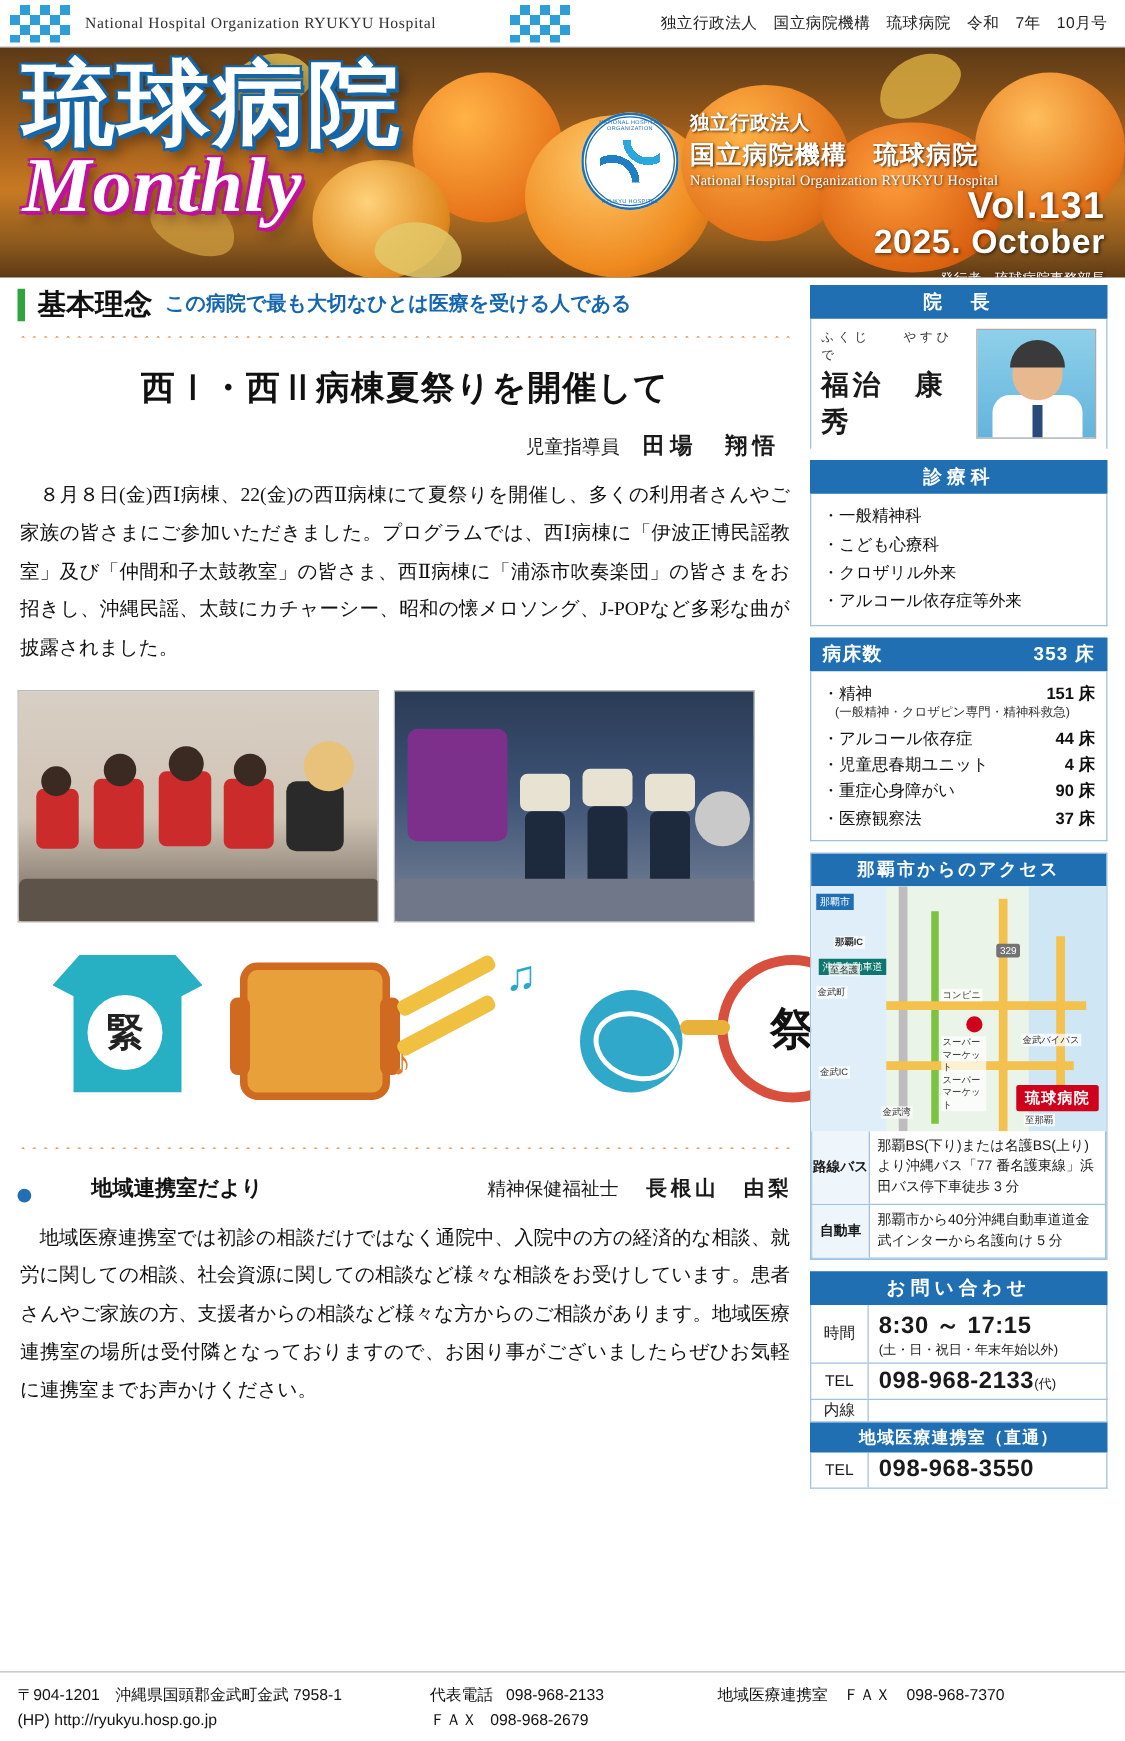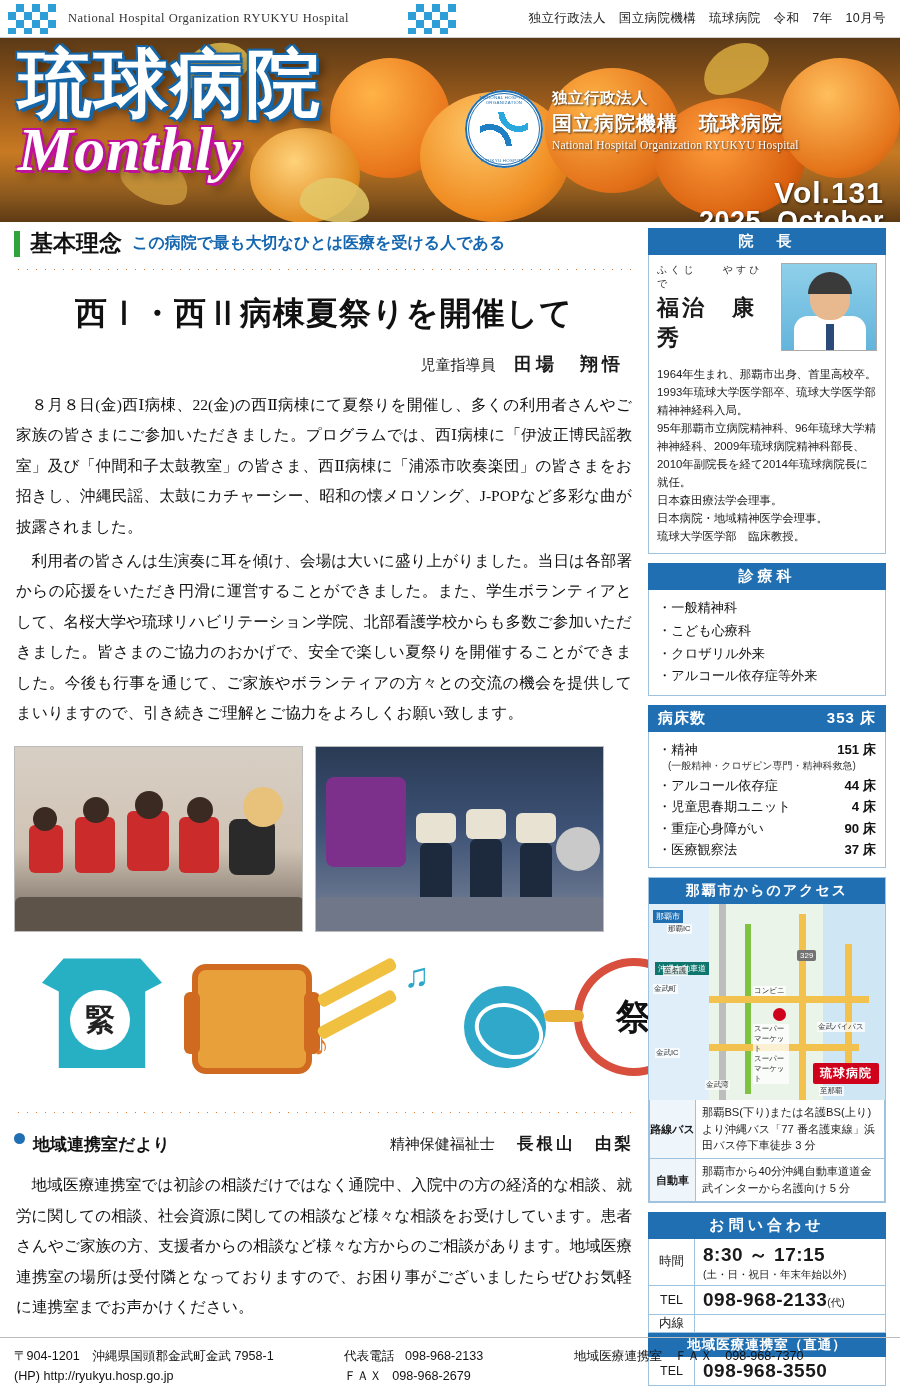--- a/index.html
+++ b/index.html
@@ -100,21 +100,21 @@
     text-shadow:1px 1px 2px rgba(0,0,0,.7);
   }
   .mh-org .l1t { font-size:15.5px; font-weight:700; letter-spacing:.5px;}
   .mh-org .l2t { font-size:20px; font-weight:700; letter-spacing:1px; margin-top:1px;}
   .mh-org .l3t { font-size:11.5px; letter-spacing:.2px; margin-top:2px; font-family:"Liberation Serif",serif;}
 
   .mh-vol {
     position:absolute; right:16px; top:110px; z-index:6; text-align:right; color:#ffffff;
     text-shadow:1px 1px 3px rgba(0,0,0,.7);
   }
-  .mh-vol .v { font-size:30px; font-weight:700; letter-spacing:1px;margin-top:28px; }
+  .mh-vol .v { font-size:30px; font-weight:700; letter-spacing:1px; }
   .mh-vol .d { font-size:27px; font-weight:700; letter-spacing:.5px; margin-top:-4px;}
   .mh-vol .pub { font-size:11px; margin-top:6px; }
 
   
   .content { position:absolute; top:228px; left:0; width:900px; height:1110px; }
 
   .leftcol { position:absolute; left:14px; top:0; width:620px; }
   .rightcol { position:absolute; left:648px; top:0; width:238px; }
 
   
@@ -122,21 +122,21 @@
   .concept .bar { width:6px; height:26px; background:#2fa43c; }
   .concept .t1 { font-size:23px; font-weight:700; color:#111; font-family:"Liberation Serif",serif;}
   .concept .t2 { font-size:16px; color:#1466b0; font-weight:700; }
 
   .dotline { height:1px; margin:10px 0 0 0;
     background-image: radial-gradient(circle, #e07b2c 1.3px, transparent 1.4px);
     background-size: 9px 3px; background-repeat: repeat-x; }
   .dotline.tall { margin:16px 0; }
 
   .article-title {
-    text-align:center; font-size:32px; font-weight:700; color:#111;
+    text-align:center; font-size:27px; font-weight:700; color:#111;
     font-family:Liberation Sans, sans-serif;
     margin:22px 0 16px 0; letter-spacing:1px;
   }
   .byline { text-align:right; font-size:16px; margin:0 10px 14px 0; }
   .byline .role { font-size:15px; }
   .byline .name { font-weight:700; font-size:18px; margin-left:14px; letter-spacing:4px;}
 
   .para {
     font-size:15.6px; line-height:1.95; text-align:justify; color:#111;
     text-indent:1em; margin:0 2px 4px 2px;
@@ -171,21 +171,21 @@
   .ball:before{content:"";position:absolute;left:10px;top:18px;width:62px;height:46px;border:4px solid #ffffff;border-radius:50%;transform:rotate(20deg);}
   .fan { position:absolute; left:560px; top:12px; width:120px; height:118px; }
   .fan .disc { position:absolute; inset:0; border-radius:50%; background:#ffffff; border:8px solid #d94f3d; display:flex;align-items:center;justify-content:center; }
   .fan .k { font-size:36px; font-weight:700; color:#111; font-family:"Liberation Serif",serif;}
   .fan .handle { position:absolute; left:-30px; top:52px; width:40px;height:12px;background:#e8b23a;border-radius:6px;}
   .swoosh { position:absolute; border:3px solid #2aa7c9; border-radius:50%; border-color:#2aa7c9 transparent transparent transparent; }
   .sw1{left:690px;top:28px;width:36px;height:36px;transform:rotate(45deg);}
   .sw2{left:700px;top:52px;width:46px;height:46px;transform:rotate(45deg);}
 
   
-  .sec2head { display:flex; align-items:flex-start; margin-top:20px; }
+  .sec2head { display:flex; align-items:flex-end; margin-top:20px;gap:40px; }
   .sec2head .bullet { width:11px;height:11px;border-radius:50%;background:#1f6fb2;margin-right:8px;}
   .sec2head .t { font-size:17px; font-weight:700; color:#111; }
   .sec2head .right { margin-left:auto; font-size:15px; }
   .sec2head .right .nm { font-weight:700; font-size:16.5px; margin-left:18px; letter-spacing:3px;}
 
   
   .rbox { margin-bottom:9px; }
   .rhead {
     background:#1f6fb2; color:#fff; text-align:center; font-size:15px; font-weight:700;
     padding:4px 16px; letter-spacing:4px;
@@ -322,21 +322,20 @@
       <div class="dotline"></div>
 
       <div class="article-title">西Ⅰ・西Ⅱ病棟夏祭りを開催して</div>
 
       <div class="byline">
         <span class="role">児童指導員</span>
         <span class="name">田場　翔悟</span>
       </div>
 
       <p class="para">８月８日(金)西Ⅰ病棟、22(金)の西Ⅱ病棟にて夏祭りを開催し、多くの利用者さんやご家族の皆さまにご参加いただきました。プログラムでは、西Ⅰ病棟に「伊波正博民謡教室」及び「仲間和子太鼓教室」の皆さま、西Ⅱ病棟に「浦添市吹奏楽団」の皆さまをお招きし、沖縄民謡、太鼓にカチャーシー、昭和の懐メロソング、J-POPなど多彩な曲が披露されました。</p>
-      <p class="para">利用者の皆さんは生演奏に耳を傾け、会場は大いに盛り上がりました。当日は各部署からの応援をいただき円滑に運営することができました。また、学生ボランティアとして、名桜大学や琉球リハビリテーション学院、北部看護学校からも多数ご参加いただきました。皆さまのご協力のおかげで、安全で楽しい夏祭りを開催することができました。今後も行事を通じて、ご家族やボランティアの方々との交流の機会を提供してまいりますので、引き続きご理解とご協力をよろしくお願い致します。</p>
 
       <div class="photos">
         <div class="photo ph1">
           <div class="ph-fig f" style="left:14px;top:78px;width:34px;height:48px;"></div>
           <div class="ph-fig h" style="left:18px;top:60px;width:24px;height:24px;"></div>
           <div class="ph-fig f" style="left:60px;top:70px;width:40px;height:56px;"></div>
           <div class="ph-fig h" style="left:68px;top:50px;width:26px;height:26px;"></div>
           <div class="ph-fig f" style="left:112px;top:64px;width:42px;height:60px;"></div>
           <div class="ph-fig h" style="left:120px;top:44px;width:28px;height:28px;"></div>
           <div class="ph-fig f" style="left:164px;top:70px;width:40px;height:56px;"></div>
@@ -404,25 +403,20 @@
               <div class="nm">福治　康秀</div>
             </div>
             <div class="pic">
               <div class="coat"></div>
               <div class="tie"></div>
               <div class="head"></div>
               <div class="hair"></div>
             </div>
           </div>
         </div>
-        <div class="bio" style="white-space:pre-line;">1964年生まれ、那覇市出身、首里高校卒。1993年琉球大学医学部卒、琉球大学医学部精神神経科入局。
-95年那覇市立病院精神科、96年琉球大学精神神経科、2009年琉球病院精神科部長、2010年副院長を経て2014年琉球病院長に就任。
-日本森田療法学会理事。
-日本病院・地域精神医学会理事。
-琉球大学医学部　臨床教授。</div>
       </div>
 
       <div class="rbox">
         <div class="rhead">診療科</div>
         <div class="rbody">
           <ul class="list">
             <li>一般精神科</li>
             <li>こども心療科</li>
             <li>クロザリル外来</li>
             <li>アルコール依存症等外来</li>
@@ -468,21 +462,21 @@
 
           <div class="road v" style="left:70px;top:0;height:196px;background:#bdbdbd;"></div>
           <div class="hwy" style="left:96px;top:20px;width:6px;height:170px;"></div>
           <div class="road v" style="left:150px;top:10px;height:186px;"></div>
           <div class="road h" style="left:60px;top:92px;width:160px;"></div>
           <div class="road h" style="left:60px;top:140px;width:150px;"></div>
           <div class="road v" style="left:196px;top:40px;height:120px;"></div>
 
           <div class="shield" style="left:148px;top:46px;">329</div>
           <div class="bluebox" style="left:4px;top:6px;">那覇市</div>
-          <div class="label" style="left:18px;top:20px;">那覇IC</div>
+          <div class="label" style="left:18px;top:40px;font-weight:bold;">那覇IC</div>
           <div class="greenbox" style="left:6px;top:58px;">沖縄自動車道</div>
           <div class="label" style="left:4px;top:80px;">金武町</div>
           <div class="label" style="left:6px;top:144px;">金武IC</div>
           <div class="label" style="left:104px;top:82px;">コンビニ</div>
           <div class="label" style="left:104px;top:120px;width:36px;">スーパーマーケット</div>
           <div class="label" style="left:104px;top:150px;width:36px;">スーパーマーケット</div>
           <div class="label" style="left:168px;top:118px;">金武バイパス</div>
           <div class="label" style="left:56px;top:176px;">金武湾</div>
           <div class="label" style="left:170px;top:182px;">至那覇</div>
           <div class="label" style="left:14px;top:62px;">至名護</div>

